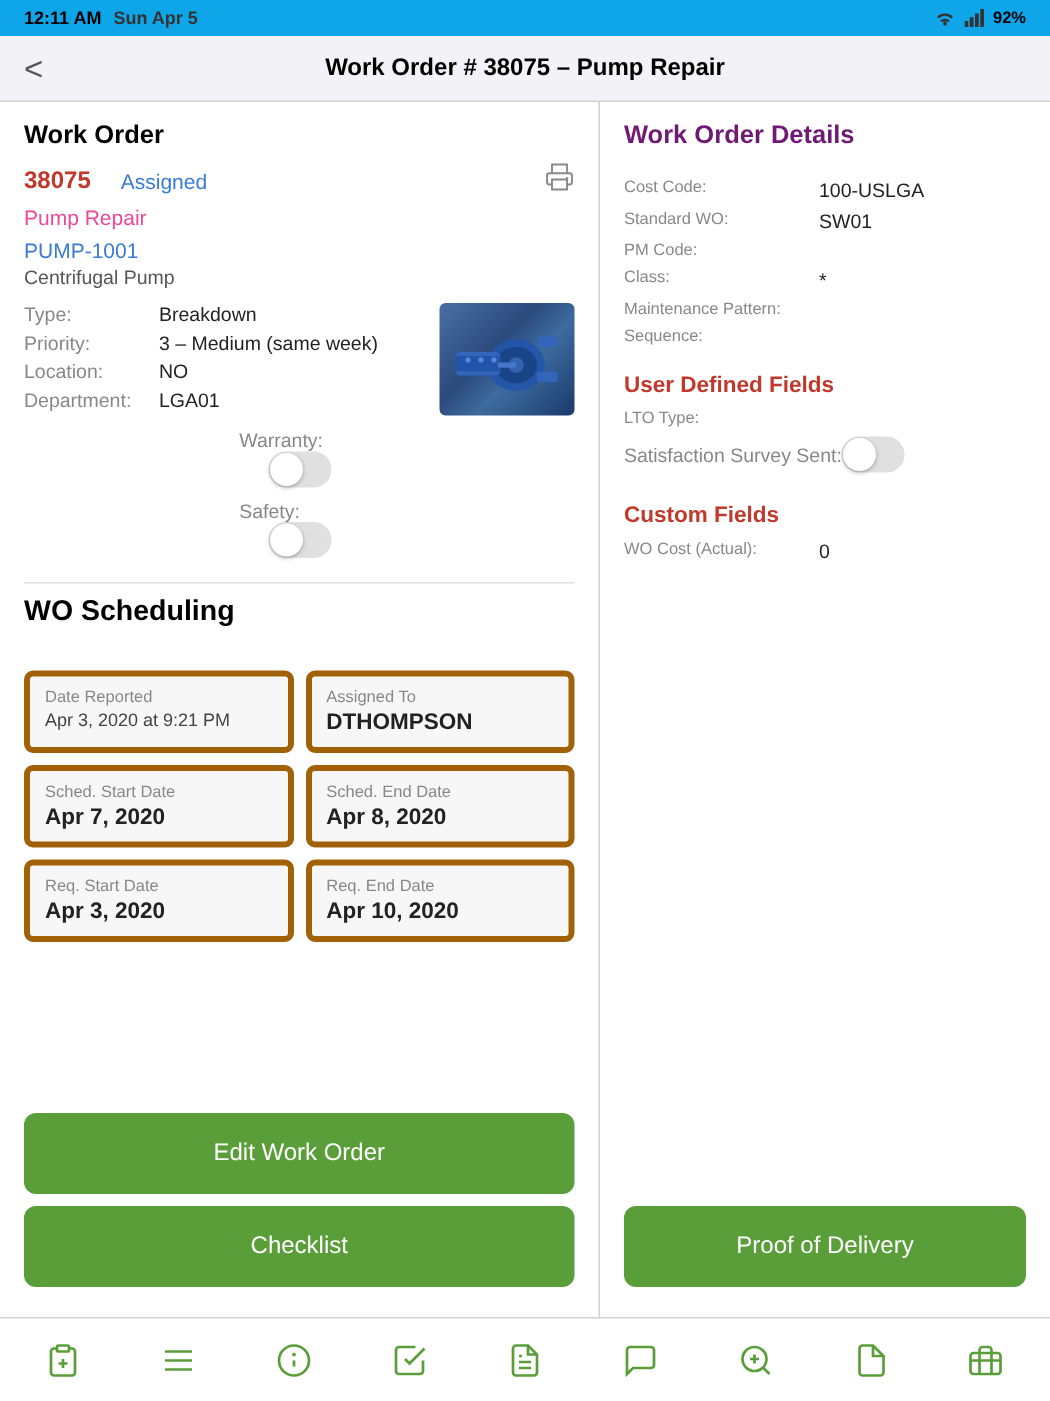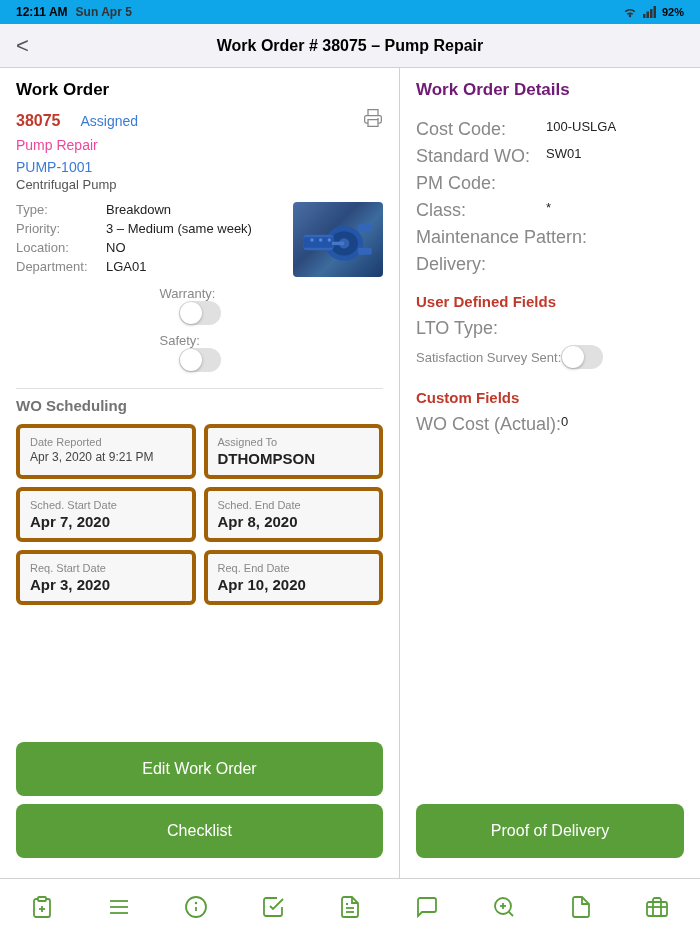--- a/index.html
+++ b/index.html
@@ -202,24 +202,24 @@
       background: #fff;
       border-radius: 50%;
       position: absolute;
       top: 1px;
       left: 1px;
       box-shadow: 0 1px 3px rgba(0,0,0,0.3);
     }
 
     
     .scheduling-title {
-      font-size: 15px;
-      font-weight: 600;
-      color: #737373;
-      margin-bottom: 10px;
+      font-size: 19px;
+      font-weight: 600;
+      color: #000000;
+      margin-bottom: 28px;
     }
     .scheduling-grid {
       display: grid;
       grid-template-columns: 1fr 1fr;
       gap: 8px;
       margin-bottom: 12px;
     }
     .schedule-card {
       background: #f7f7f7;
       border: 4px solid #a16207;
@@ -261,21 +261,21 @@
       font-size: 17px;
       font-weight: 700;
       color: #701a75;
       margin-bottom: 19px;
     }
     .right-detail-row {
       display: flex;
       margin-bottom: 6px;
     }
     .right-detail-label {
-      font-size: 18px;
+      font-size: 11px;
       color: #888;
       min-width: 130px;
     }
     .right-detail-value {
       font-size: 13px;
       color: #222;
     }
 
     .user-defined-title {
       font-size: 15px;
@@ -502,21 +502,21 @@
       </div>
       <div class="right-detail-row">
         <span class="right-detail-label">Class:</span>
         <span class="right-detail-value">*</span>
       </div>
       <div class="right-detail-row">
         <span class="right-detail-label">Maintenance Pattern:</span>
         <span class="right-detail-value"></span>
       </div>
       <div class="right-detail-row">
-        <span class="right-detail-label">Delivery:</span>
+        <span class="right-detail-label">Sequence:</span>
         <span class="right-detail-value"></span>
       </div>
     </div>
 
     <div class="user-defined-title">User Defined Fields</div>
 
     <div class="right-detail-row">
       <span class="right-detail-label">LTO Type:</span>
       <span class="right-detail-value"></span>
     </div>

